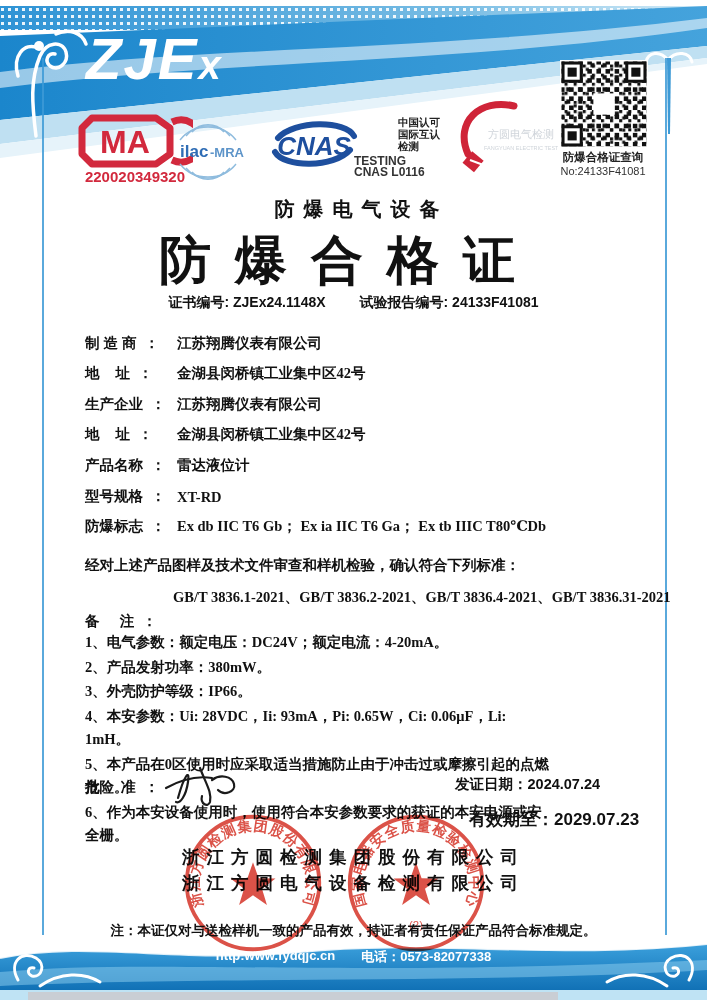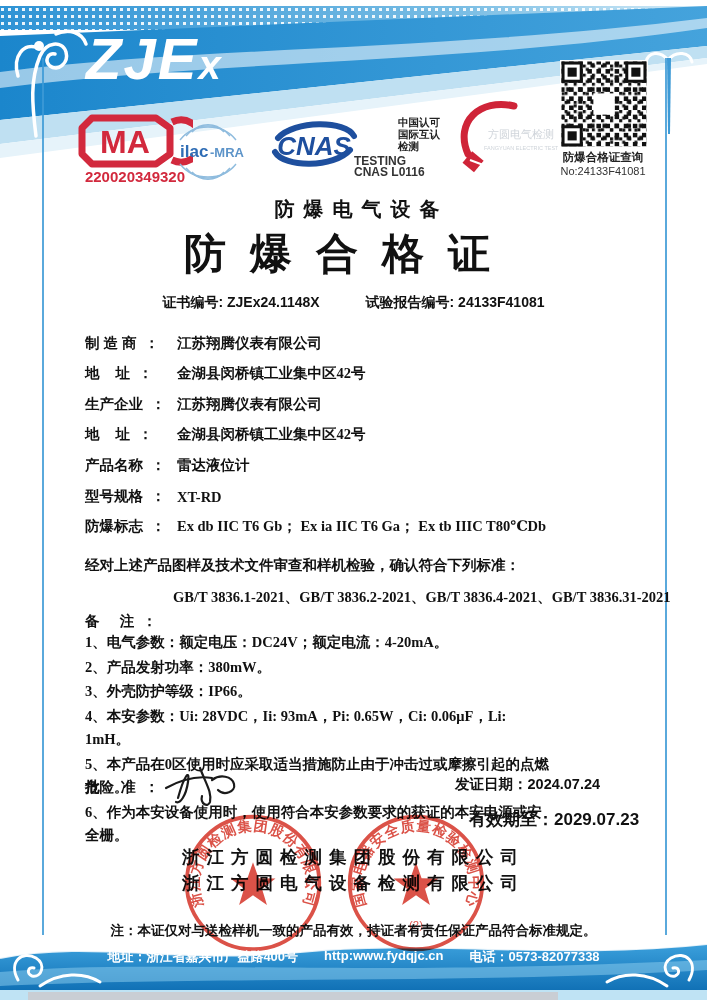--- a/index.html
+++ b/index.html
@@ -15,25 +15,25 @@
   .cnas-side{left:354px;top:116px;font-family:"Liberation Sans",sans-serif;}
   .cnas-side .l{font-size:10.5px;font-weight:bold;color:#222;line-height:12px;padding-left:44px;}
   .cnas-side .s{font-size:12px;font-weight:bold;color:#333;line-height:9.5px;margin-top:5px;}
   .qr-cap{left:548px;top:150px;width:110px;text-align:center;font-size:11.5px;font-weight:bold;color:#222;
           font-family:"Liberation Sans",sans-serif;}
   .qr-num{left:548px;top:165px;width:110px;text-align:center;font-size:11px;color:#333;
           font-family:"Liberation Sans",sans-serif;}
   
   .subtitle{left:0;top:196px;width:707px;text-align:center;font-size:20px;font-weight:bold;
             letter-spacing:9px;font-family:"Liberation Sans",sans-serif;padding-left:8px;}
-  .maintitle{left:0;top:226px;width:674px;text-align:center;font-size:42px;font-weight:bold;
+  .maintitle{left:0;top:226px;width:674px;text-align:center;font-size:52px;font-weight:bold;
              letter-spacing:24px;text-indent:24px;font-family:"Liberation Sans",sans-serif;}
   .certline{left:0;top:294px;width:707px;text-align:center;font-size:14px;font-weight:bold;
             font-family:"Liberation Sans",sans-serif;}
-  .certline span{margin:0 21px;}
+  .certline span{margin:0 15px;}
   
   .fields{left:85px;top:322px;width:560px;}
   .frow{display:flex;height:30.6px;align-items:flex-end;font-size:14.5px;}
   .flabel{width:92px;font-weight:bold;font-family:"Liberation Sans",sans-serif;white-space:pre;}
   .fvalue{font-weight:bold;}
   .statement{left:85px;top:556px;width:560px;font-size:14.5px;font-weight:bold;}
   .standards{left:173px;top:588px;width:500px;font-size:14.5px;font-weight:bold;}
   .remarks{left:85px;top:612px;width:560px;display:flex;flex-direction:column;}
   .rlabel{width:88px;font-weight:bold;font-size:14.5px;font-family:"Liberation Sans",sans-serif;white-space:pre;}
   .ritems{width:468px;}
@@ -282,19 +282,18 @@
     <path d="M0,40 C150,26 330,46 707,28 L707,38 C480,52 200,44 0,54 Z" fill="#8fd0ef" opacity="0.5"></path>
     <rect x="0" y="58" width="707" height="10" fill="#bfe3f4"></rect>
     <g fill="none" stroke="#ffffff" stroke-width="3" stroke-linecap="round">
       <path d="M18,48 C8,30 22,18 36,26 C46,32 42,46 32,44 C26,42 28,34 34,36"></path>
       <path d="M40,54 C60,40 84,40 100,50"></path>
       <path d="M689,48 C699,30 685,18 671,26 C661,32 665,46 675,44 C681,42 679,34 673,36"></path>
       <path d="M667,54 C647,40 623,40 607,50"></path>
     </g>
   </svg>
   <div class="abs footer">
-    <span>地址：浙江省嘉兴市广益路400号</span>
     <span>http:www.fydqjc.cn</span>
     <span>电话：0573-82077338</span>
   </div>
 
   <div class="abs scan-shadow"></div>
 </div>
 
 </body></html>

